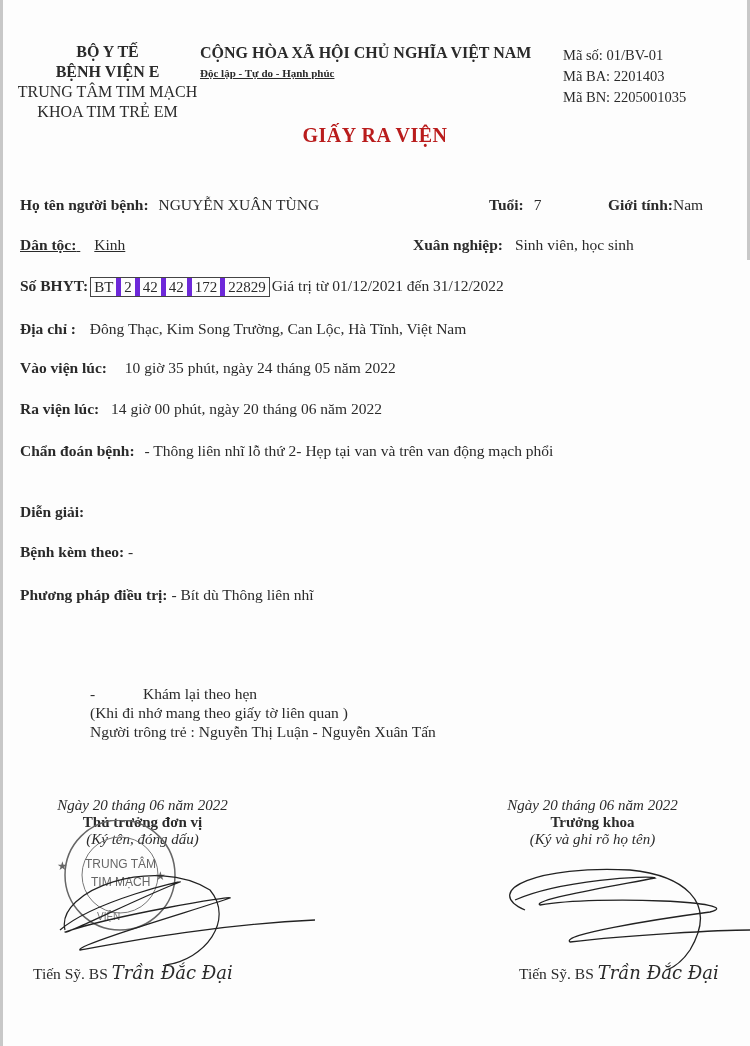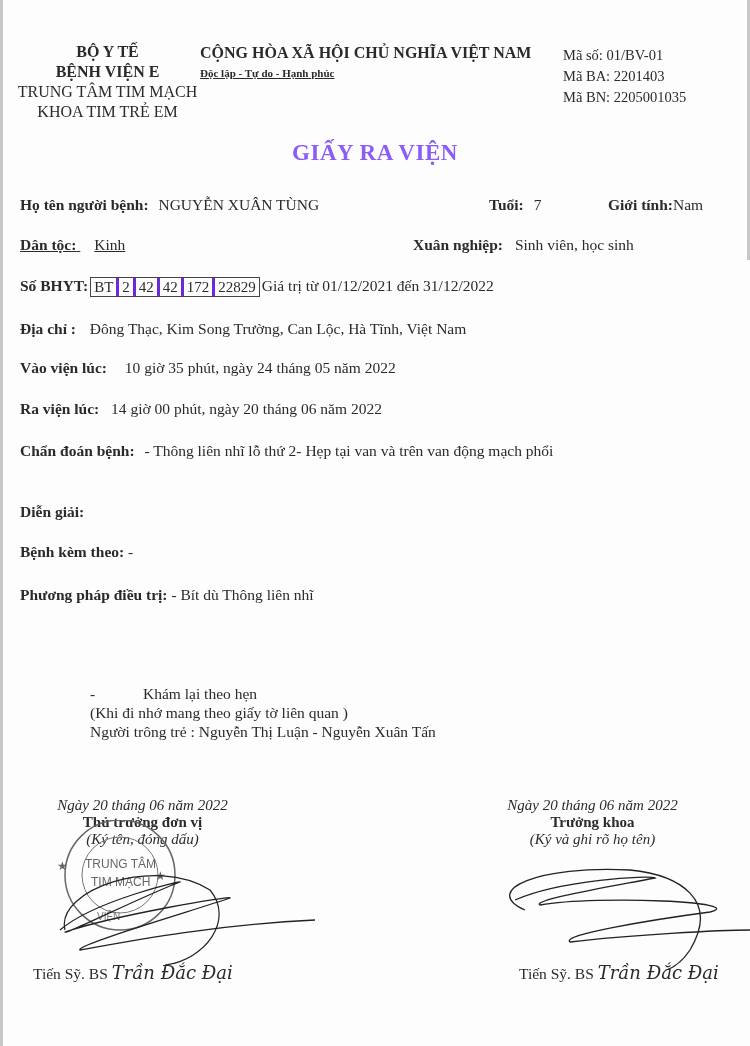--- a/index.html
+++ b/index.html
@@ -8,25 +8,25 @@
   .page { position:absolute; left:0; top:0; width:750px; height:1046px; background:#fdfdfd; }
   .edge-left { position:absolute; left:0; top:0; width:3px; height:1046px; background:#c8c8c8; }
   .edge-right { position:absolute; right:0; top:0; width:3px; height:260px; background:#c8c8c8; }
   .abs { position:absolute; white-space:nowrap; }
   .hdr-left { left:10px; top:42px; width:195px; text-align:center; font-size:16px; line-height:20px; }
   .hdr-left .b { font-weight:bold; }
   .hdr-mid { left:200px; top:42px; width:335px; text-align:left; font-size:16px; line-height:21px; }
   .hdr-mid .t1 { font-weight:bold; }
   .hdr-mid .t2 { font-weight:bold; font-size:11px; text-decoration:underline; }
   .hdr-right { left:563px; top:45px; font-size:14.5px; line-height:21px; }
-  .title { left:0; width:750px; top:140px; text-align:center; font-weight:bold; font-size:23px; letter-spacing:0.5px; color:#8b5cf6; }
+  .title { left:0; width:750px; top:124px; text-align:center; font-weight:bold; font-size:20px; letter-spacing:0.5px; color:#b91c1c; }
   .row { font-size:15.5px; }
   .lbl { font-weight:bold; }
   .bhyt-box { display:inline-flex; border:1px solid #444; vertical-align:middle; margin:0 2px; }
-  .bhyt-box span { border-right:3px solid #6d28d9; padding:0 3px; font-size:15px; line-height:18px; }
+  .bhyt-box span { border-right:5px solid #6d28d9; padding:0 3px; font-size:15px; line-height:18px; }
   .bhyt-box span:last-child { border-right:none; }
   .notes { left:20px; top:684px; font-size:15.5px; line-height:19px; }
   .sig { font-size:15px; text-align:center; }
   .sig .date { font-style:italic; }
   .sig .role { font-weight:bold; }
   .sig .hint { font-style:italic; }
   .name { font-size:15.5px; }
   .name .cursive { font-style:italic; font-size:18px; font-family:"DejaVu Serif", serif; }
 </style>
 </head>

